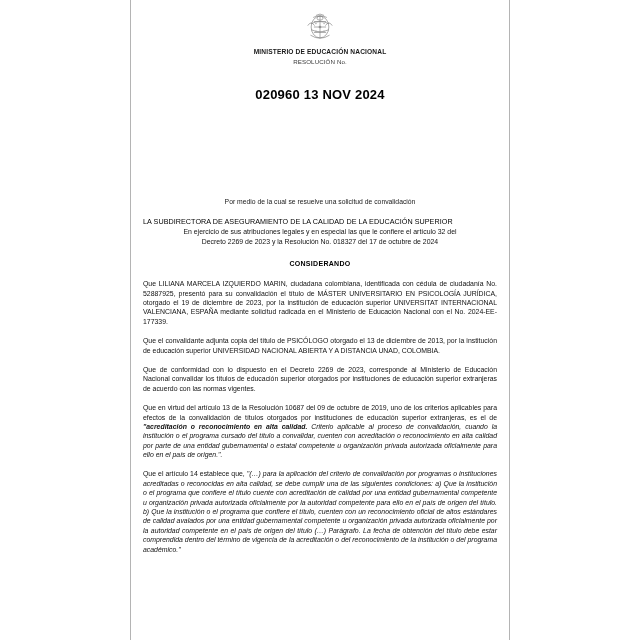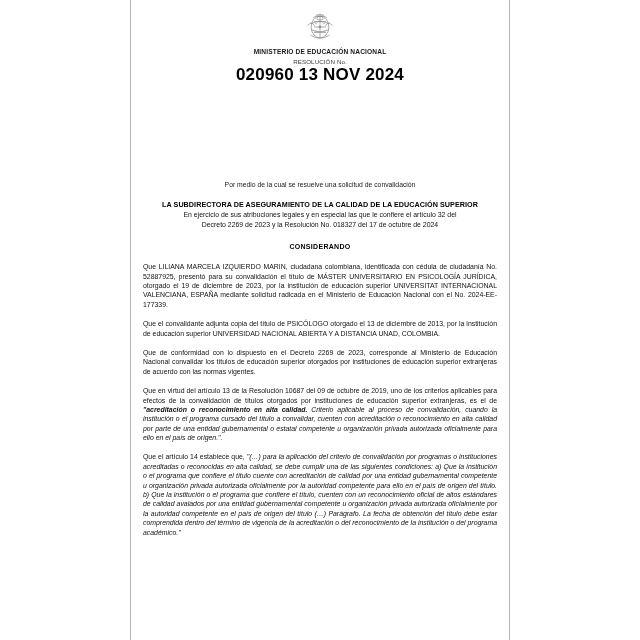--- a/index.html
+++ b/index.html
@@ -57,39 +57,39 @@
   }
   .resolucion {
     text-align: center;
     font-size: 6.2px;
     color: #3a3a3a;
     margin-top: 3px;
     letter-spacing: 0.1px;
   }
   .resnumber {
     text-align: center;
-    font-size: 17px;
+    font-size: 13px;
     font-weight: bold;
     color: #000;
+    margin-top: 22px;
     letter-spacing: 0.2px;
   }
 
   
   .spacer-big { height: 96px; }
 
   .subtitle {
     text-align: center;
     font-size: 6.8px;
     color: #1a1a1a;
     margin-bottom: 12px;
   }
   .authority {
-    text-align: center;
     font-size: 7.2px;
-    font-weight: bold;
+    font-weight: normal;
     color: #000;
     letter-spacing: 0.05px;
     line-height: 1.25;
   }
   .authority-sub {
     text-align: center;
     font-size: 6.9px;
     color: #111;
     line-height: 1.32;
     margin-top: 1px;

